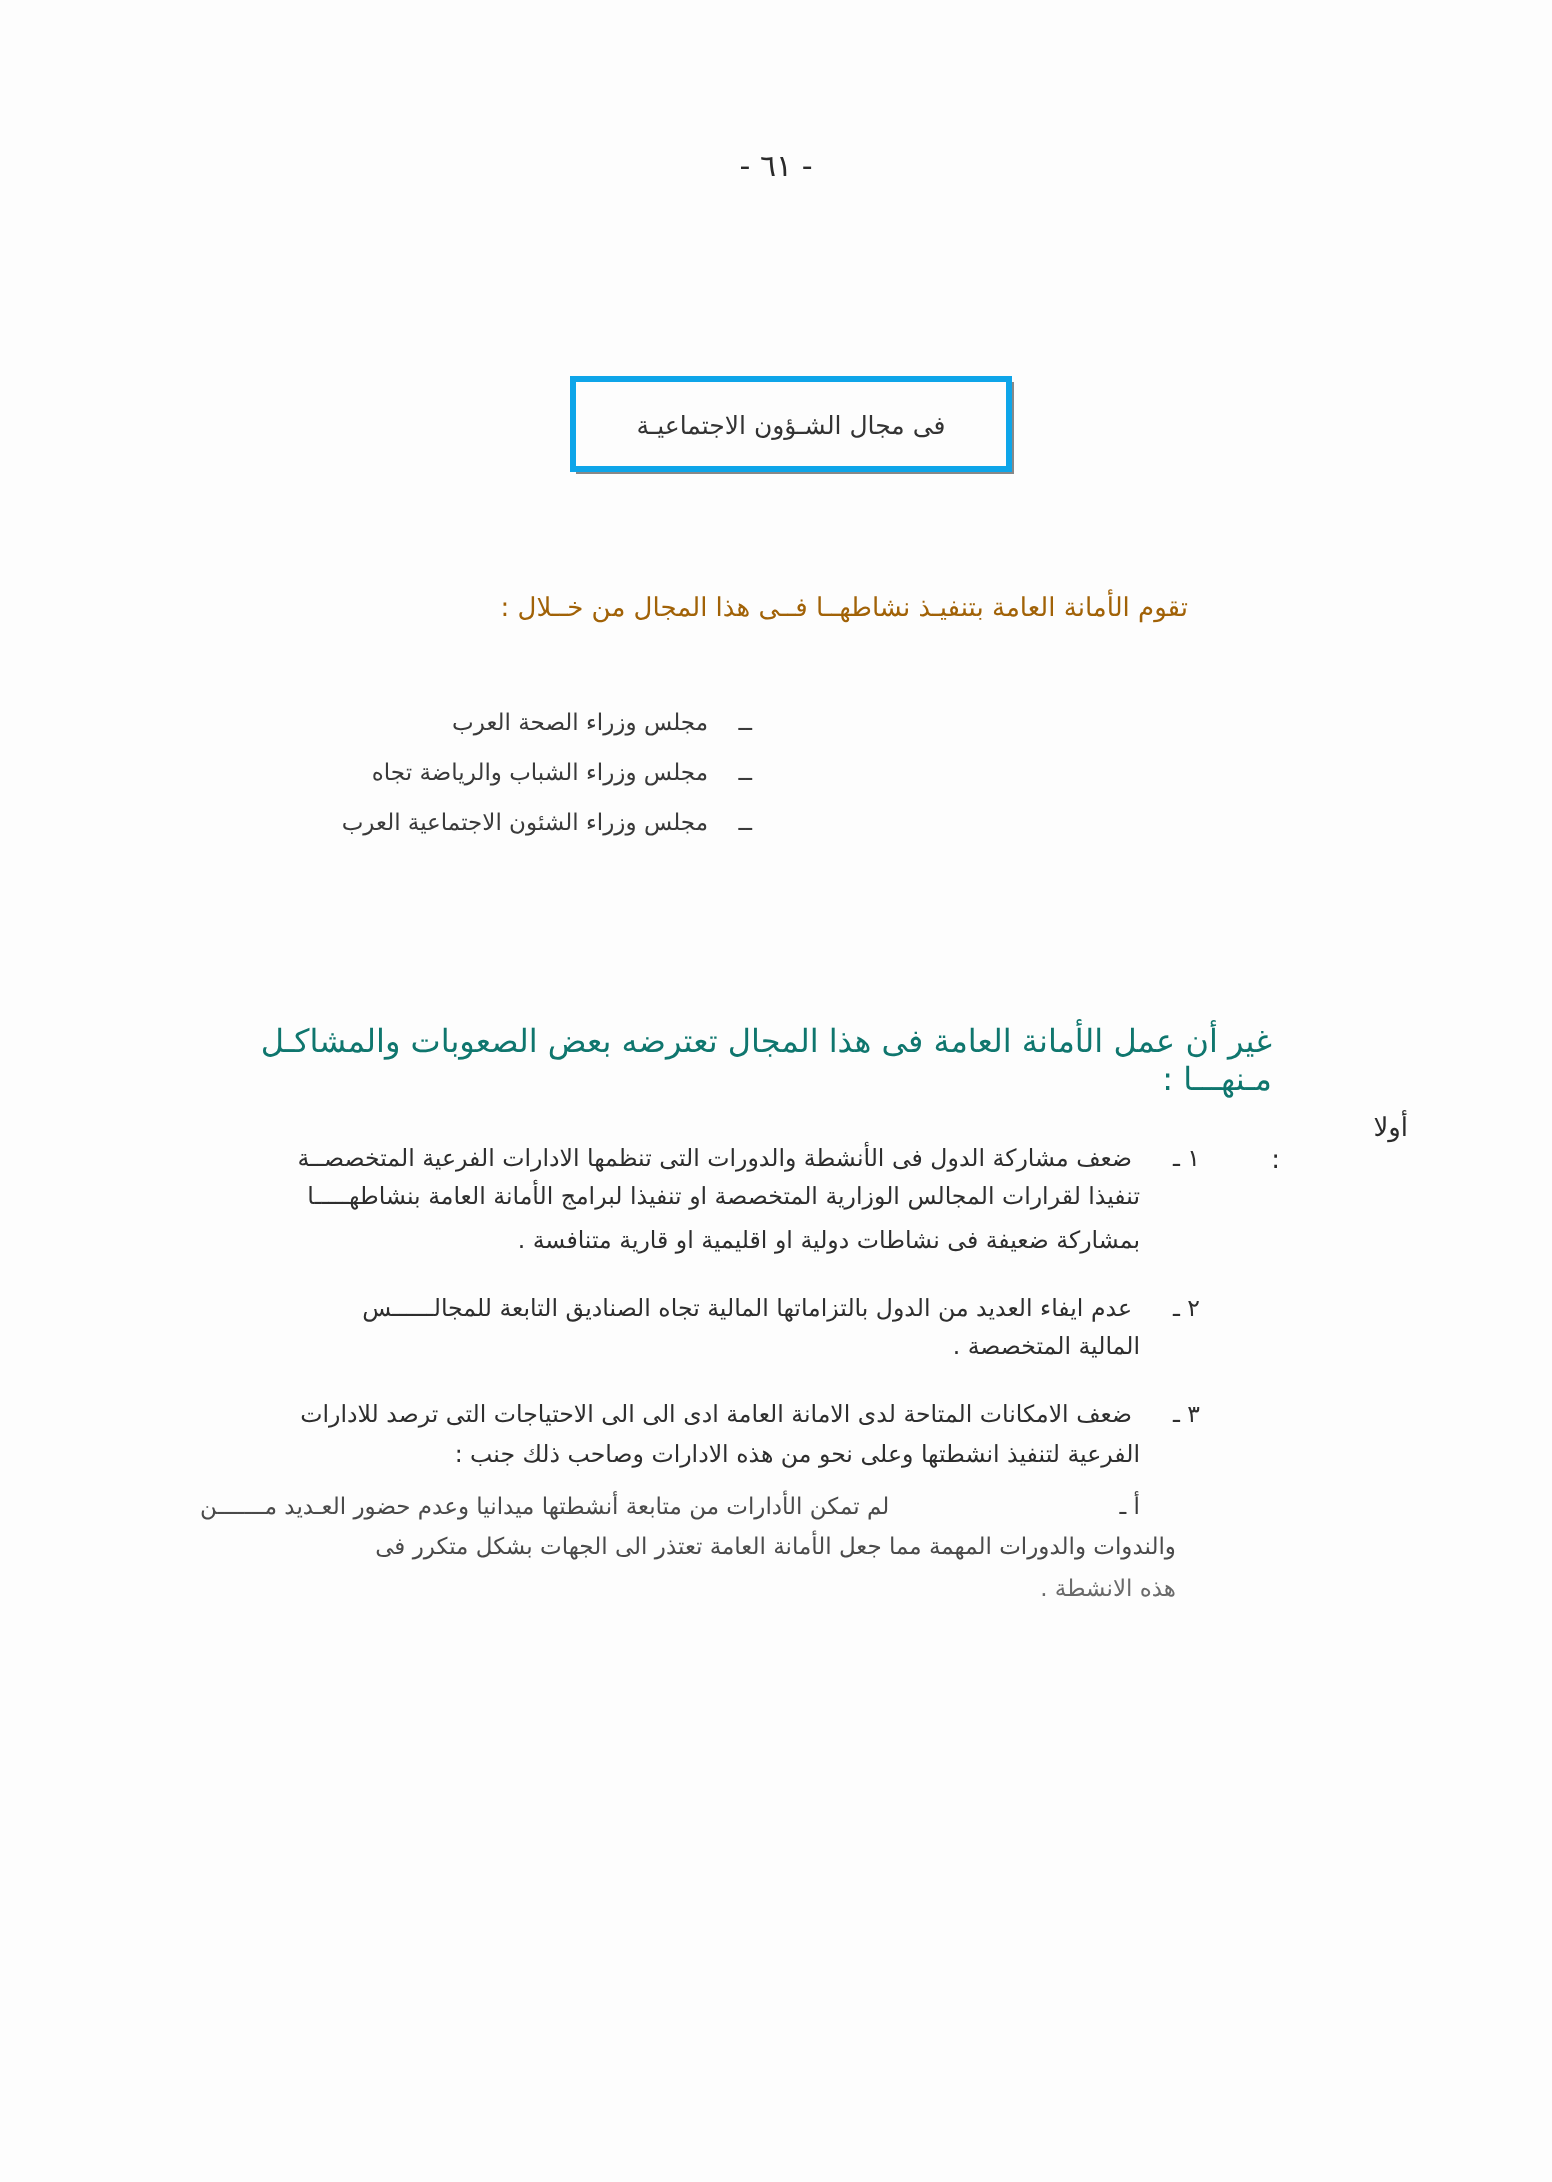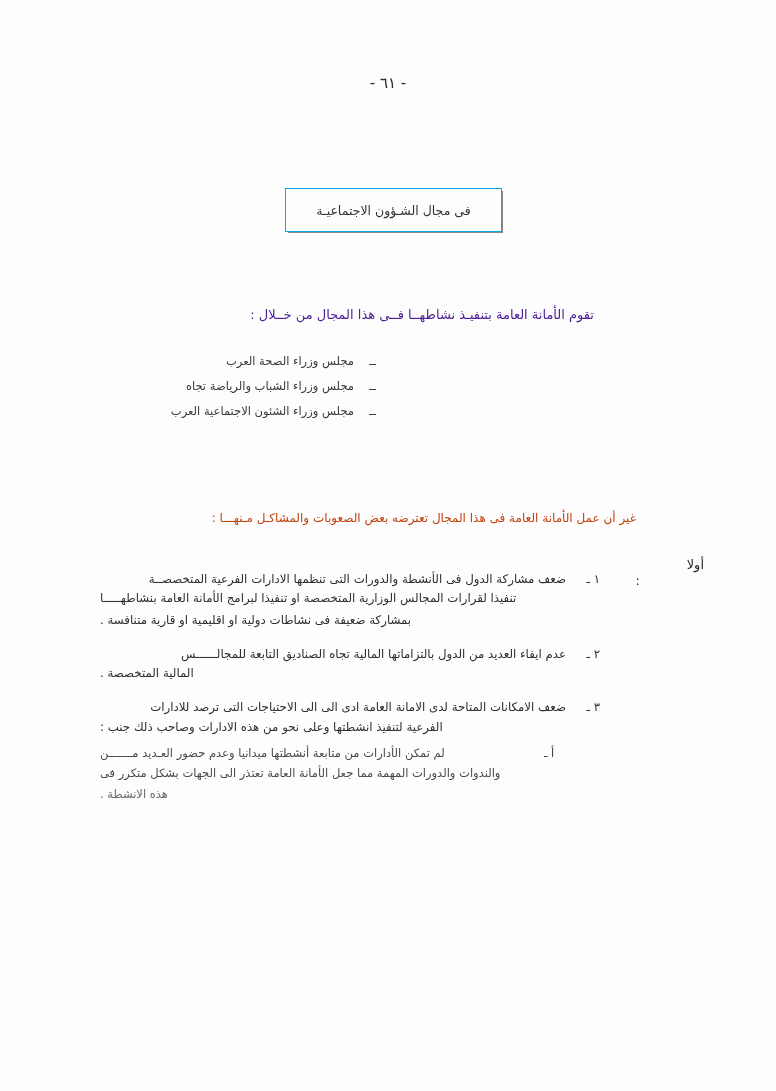--- a/index.html
+++ b/index.html
@@ -32,47 +32,47 @@
     letter-spacing: 1px;
     color: #2a2a2a;
   }
   
   .heading-box {
     position: absolute;
     top: 188px;
     left: 285px;
     width: 215px;
     height: 42px;
-    border: 1px solid #0ea5e9;
+    border: 3px solid #0ea5e9;
     box-shadow: 2px 2px 0 -1px #888;
   }
   .heading-box .inner {
     position: absolute;
     inset: 3px;
     border: 0;
     display: flex;
     align-items: center;
     justify-content: center;
   }
   .heading-text {
     font-size: 12.5px;
     letter-spacing: 1.2px;
     color: #333;
     white-space: nowrap;
   }
   
   .intro {
     position: absolute;
-    top: 307px;
+    top: 297px;
     right: 182px;
     width: 415px;
     text-align: right;
     font-size: 13px;
     letter-spacing: 0.6px;
-    color: #4c1d95;
+    color: #a16207;
   }
   
   .council-list {
     position: absolute;
     top: 354px;
     right: 196px;
     width: 430px;
   }
   .council-item {
     display: flex;
@@ -93,22 +93,22 @@
   .council-item .txt {
     white-space: nowrap;
   }
   
   .lead {
     position: absolute;
     top: 511px;
     right: 140px;
     width: 510px;
     text-align: right;
-    font-size: 12px;
-    color: #c2410c;
+    font-size: 16px;
+    color: #0f766e;
     letter-spacing: 0.4px;
   }
   
   .ordinal {
     position: absolute;
     top: 557px;
     right: 72px;
     font-size: 13px;
     color: #2b2b2b;
     letter-spacing: 0.5px;
@@ -148,52 +148,52 @@
   .item-body {
     flex: 1;
     text-align: right;
   }
   .cont {
     padding-right: 30px;
     font-size: 11.8px;
     color: #2e2e2e;
     letter-spacing: 0.3px;
     line-height: 1.8;
-    text-align: left;
+    text-align: right;
   }
   .sub {
     margin-top: 6px;
   }
   .sub-head {
     display: flex;
     flex-direction: row;
     align-items: baseline;
     font-size: 11.5px;
     color: #3a3a3a;
     letter-spacing: 0.3px;
     line-height: 1.7;
     padding-right: 30px;
   }
   .sub-letter {
     flex: none;
     width: 26px;
-    text-align: left;
+    text-align: right;
     padding-left: 4px;
   }
   .sub-body {
     flex: 1;
     text-align: left;
   }
   .sub-cont {
     padding-right: 12px;
     font-size: 11.5px;
     color: #3a3a3a;
     letter-spacing: 0.3px;
     line-height: 1.8;
-    text-align: left;
+    text-align: right;
   }
   .faint { color: #4a4a4a; }
   .fainter { color: #6a6a6a; }
 </style>
 </head>
 <body>
 
 <div class="page">
 
   <div class="page-number">- ٦١ -</div>

